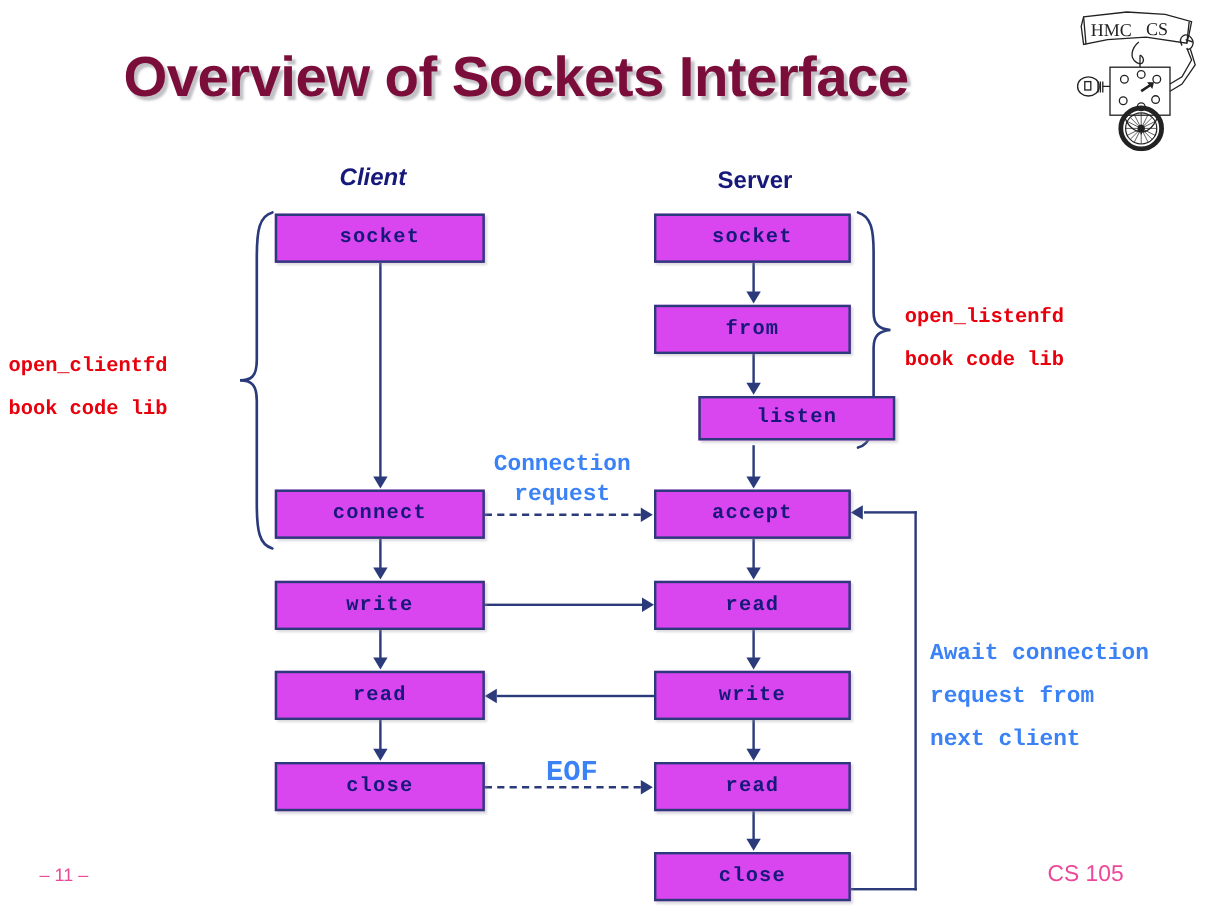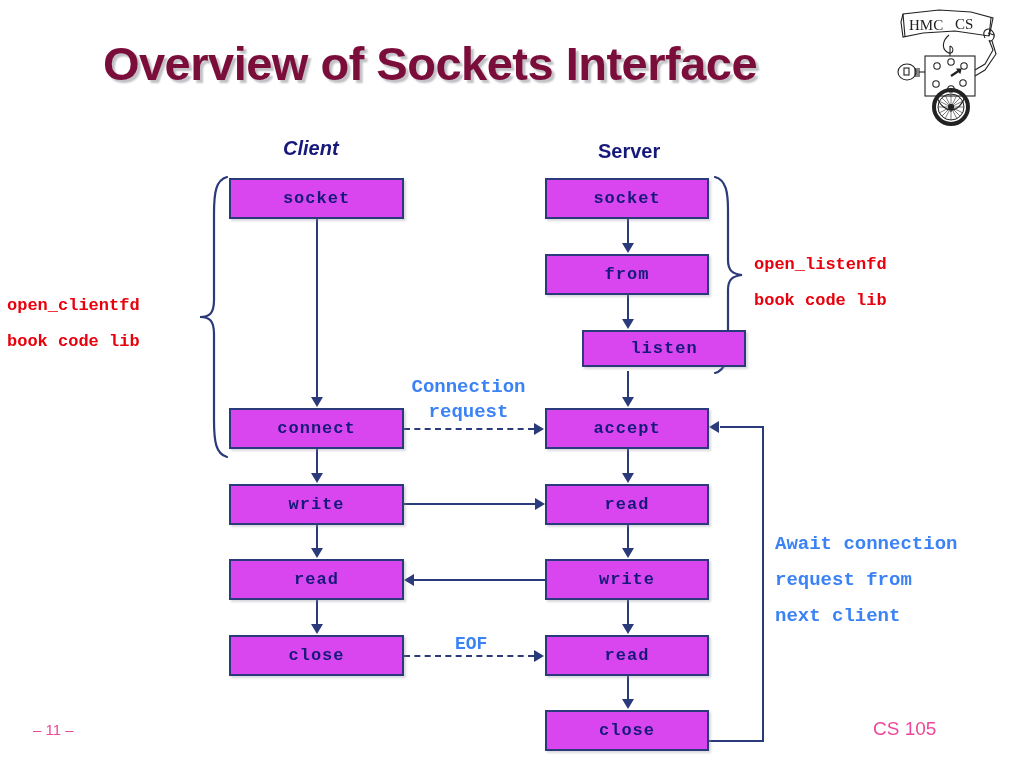--- a/index.html
+++ b/index.html
@@ -270,19 +270,19 @@
 <div class="node" style="left:545px; top:635px; width:164px; height:41px;">read</div>
 <div class="node" style="left:545px; top:710px; width:164px; height:41px;">close</div>
 
 <div class="annot-red" style="left:7px; top:288px;">open_clientfd
 book code lib</div>
 <div class="annot-red" style="left:754px; top:247px;">open_listenfd
 book code lib</div>
 
 <div class="annot-navy" style="left:406px; top:375px; text-align:center; width:125px;">Connection
 request</div>
-<div class="annot-navy" style="left:455px; top:632px; font-size:18px;">EOF</div>
+<div class="annot-navy" style="left:455px; top:632px; font-size:24px;">EOF</div>
 <div class="annot-navy" style="left:775px; top:526px; line-height:36px;">Await connection
 request from
 next client</div>
 
 <div class="footer" id="footer-page">– 11 –</div>
 <div class="footer" id="footer-course">CS 105</div>
 
 </body></html>

